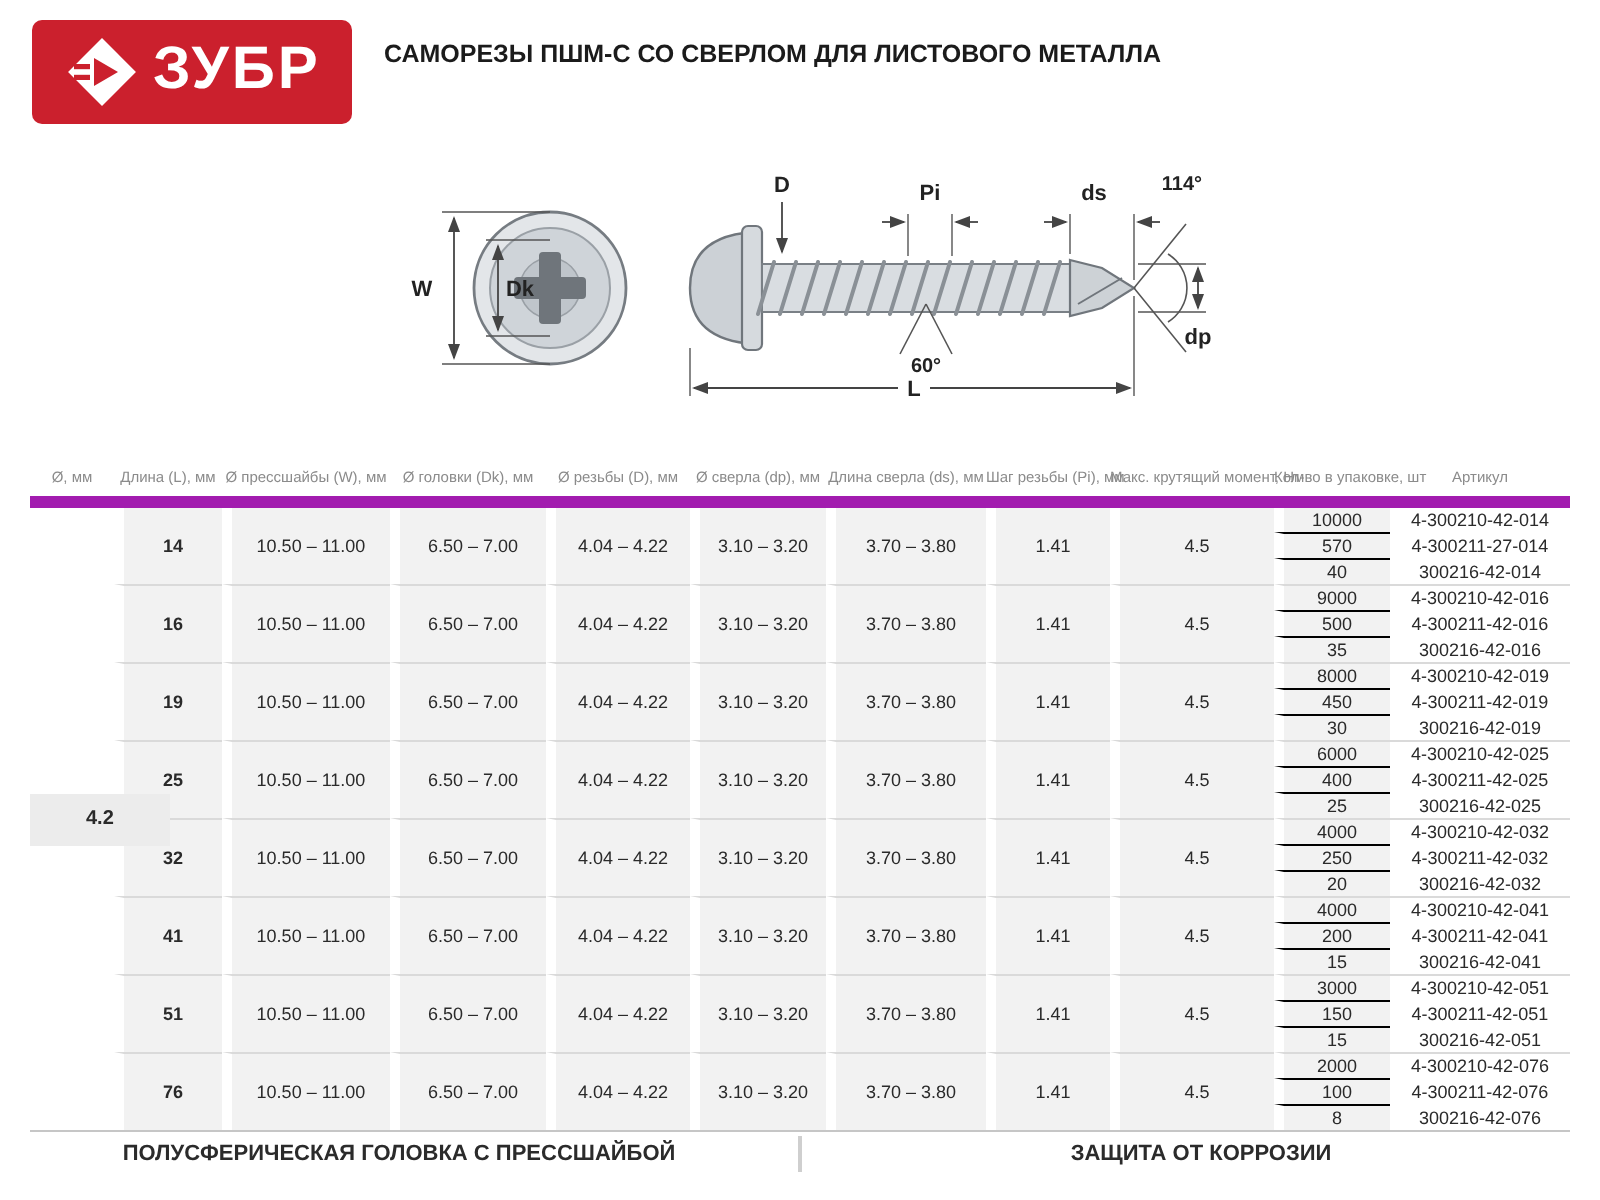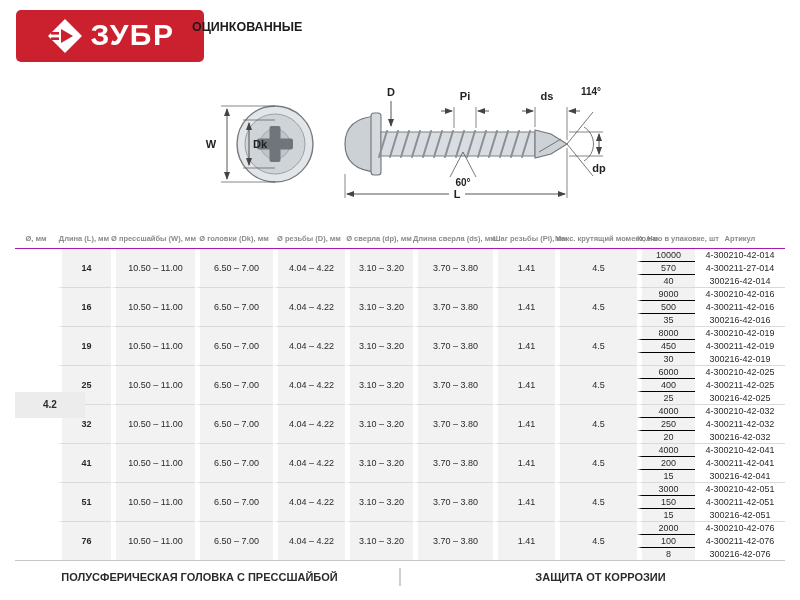--- a/index.html
+++ b/index.html
@@ -3,41 +3,41 @@
 <meta charset="utf-8">
 <style>
   html,body { margin:0; padding:0; }
   body {
     width:800px; height:600px; position:relative; overflow:hidden;
     background:#ffffff; font-family:"Liberation Sans", sans-serif;
   }
 
   
   .logo {
-    position:absolute; left:16px; top:10px; width:188px; height:52px;
+    position:absolute; left:16px; top:10px; width:160px; height:52px;
     background:#cb202d; border-radius:5px;
     display:flex; align-items:center; justify-content:center; gap:7px;
   }
   .logo-text { color:#fff; font-weight:bold; font-size:30px; letter-spacing:1.5px; line-height:1; padding-bottom:2px; }
   .title { position:absolute; left:192px; top:19px; width:430px;
     font-size:12.5px; font-weight:bold; color:#1b1b1b; line-height:17px; }
 
   
   .diagram { position:absolute; left:195px; top:82px; width:420px; height:122px; }
   .diagram text { font-family:"Liberation Sans",sans-serif; font-weight:bold; fill:#222; }
 
   
   .spec-table {
     position:absolute; left:15px; top:228px; width:770px;
     border-collapse:separate; border-spacing:0; table-layout:fixed;
     border-bottom:1px solid #c6c6c6;
   }
   .spec-table th {
-    font-size:7.5px; font-weight:bold; color:#8b8b8b;
-    border-bottom:1px solid #a21caf; padding:6px 0 5px;
+    font-size:7.5px; font-weight:normal; color:#8b8b8b;
+    border-bottom:6px solid #a21caf; padding:6px 0 5px;
     white-space:nowrap; overflow:visible; text-align:center;
   }
   .spec-table td {
     font-size:9px; color:#2a2a2a; text-align:center; vertical-align:middle;
     padding:0; line-height:12px; height:12px;
   }
   .dim-cell, .len-cell, .qty-cell { background:#f2f2f2; border-left:5px solid #fff; }
   .len-cell { font-weight:bold; font-size:10px; }
   .qty-cell { text-align:right; padding-right:12px; }
   .qty-sub  { border-top:1px solid #000000; }
@@ -60,21 +60,21 @@
     <svg width="38" height="38" viewBox="0 0 38 38">
       <rect x="7" y="7" width="24" height="24" fill="#ffffff" transform="rotate(45 19 19)"></rect>
       <polygon points="15,12 27,19 15,26" fill="#cb202d"></polygon>
       <rect x="5" y="15" width="8" height="2.6" fill="#cb202d"></rect>
       <rect x="5" y="20.4" width="8" height="2.6" fill="#cb202d"></rect>
     </svg>
   </span>
   <span class="logo-text">ЗУБР</span>
 </div>
 <div class="title">
-  <div>ОЦИНКОВАННЫЕ</div>
+  <div>САМОРЕЗЫ ПШМ-С СО СВЕРЛОМ ДЛЯ ЛИСТОВОГО МЕТАЛЛА</div>
 </div>
 
 <div class="diagram">
   <svg width="420" height="122" viewBox="0 0 420 122">
     <defs>
       <marker id="ah" markerWidth="9" markerHeight="8" refX="7" refY="3" orient="auto-start-reverse" markerUnits="userSpaceOnUse">
         <path d="M0,0 L8,3 L0,6 Z" fill="#444"></path>
       </marker>
     </defs>
 

